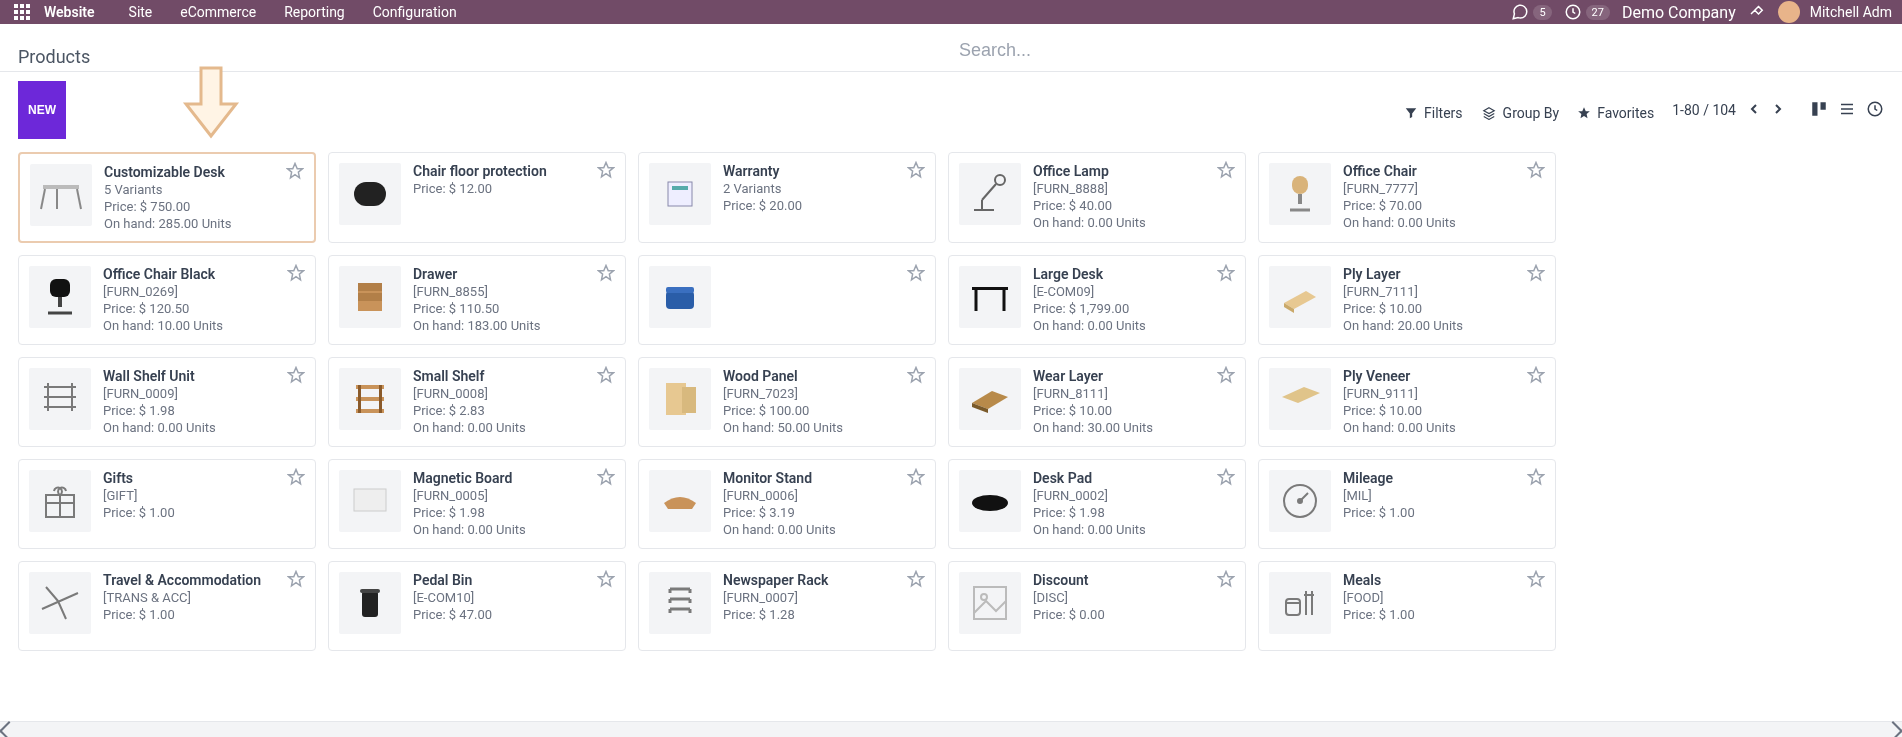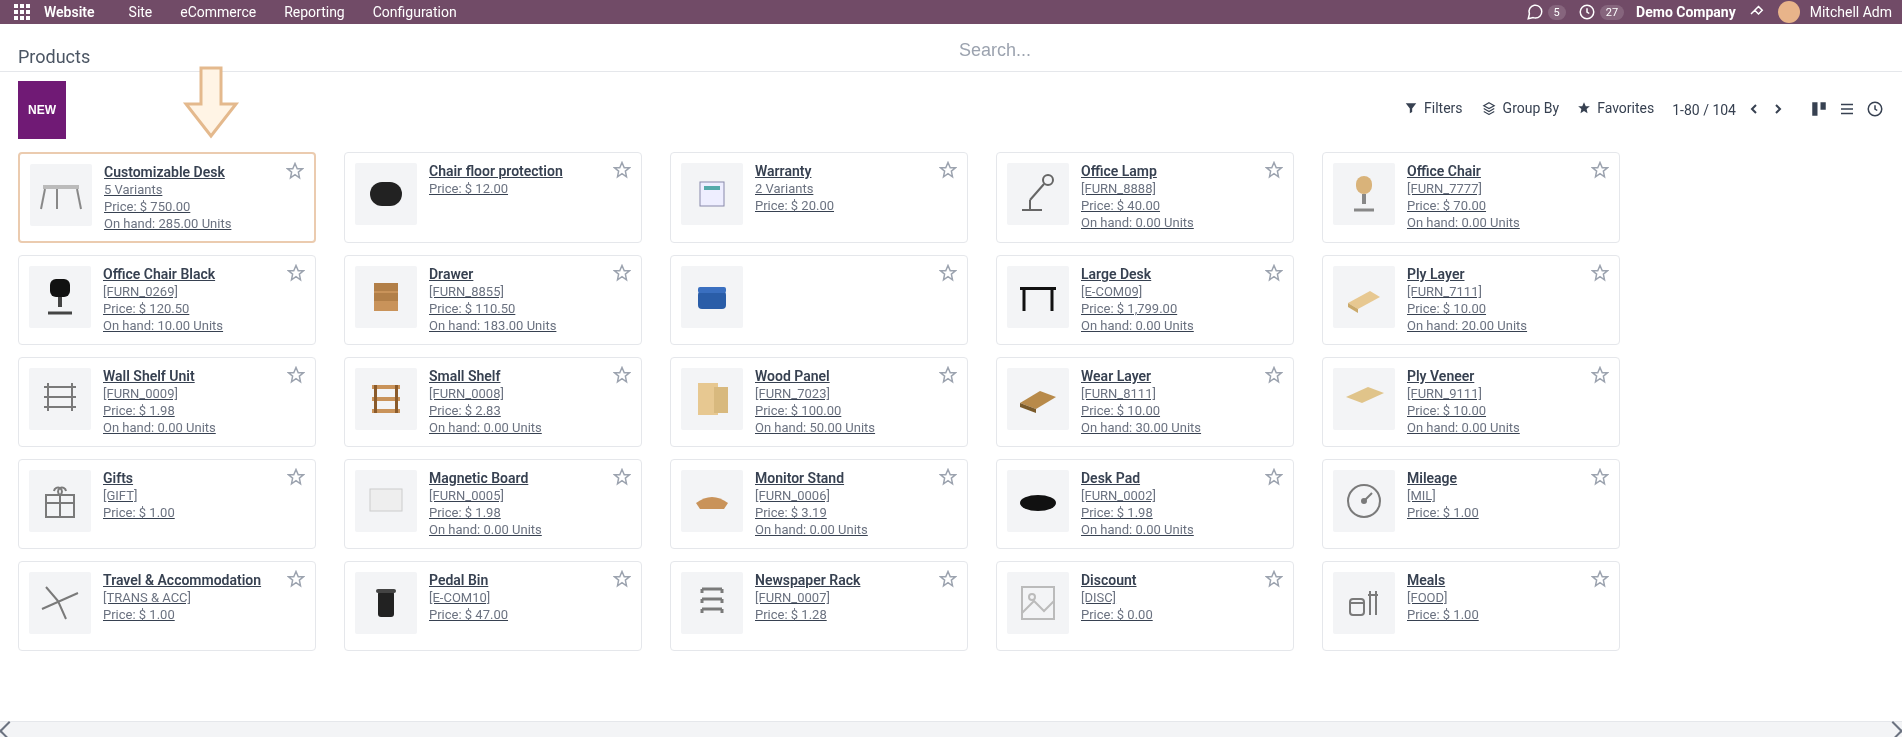--- a/index.html
+++ b/index.html
@@ -42,21 +42,21 @@
   .nav-link { padding: 8px 14px; cursor: pointer; color:#fff; font-size:14px; }
   .topnav-right { margin-left:auto; display:flex; align-items:center; gap:12px; }
   .badge-group { display:flex; align-items:center; gap:4px; color:#fff; cursor:pointer; }
   .badge {
     background: rgba(255,255,255,0.15);
     border-radius: 10px;
     padding: 1px 6px;
     font-size: 11px;
     color:#fff;
   }
-  .company { cursor:pointer; font-size:14px;font-weight:bold; }
+  .company { cursor:pointer; font-size:16px; }
   .avatar {
     width:22px; height:22px; border-radius:50%;
     background:#E8B48A; display:inline-block; margin-right:6px;
     vertical-align:middle;
   }
   .tools-ic { width:18px; height:18px; display:inline-block; }
 
   
   .header-row {
     padding: 8px 18px 4px;
@@ -72,51 +72,50 @@
   }
   .search-input::placeholder { color:#9CA3AF; }
 
   
   .toolbar {
     padding: 6px 18px 10px;
     display:flex;
     align-items:center;
   }
   .new-btn {
-    background:#701a75; color:#fff; border:none;
+    background:#6d28d9; color:#fff; border:none;
     padding:22px 10px; font-size:12px; font-weight:600;
     cursor:pointer;
   }
   .arrow-annotation {
     margin-left: 110px;
     margin-top: -14px;
   }
   .arrow-annotation svg { display:block; }
   .toolbar-right {
-    margin-left:auto; display:flex; align-items:flex-start; gap:18px;
+    margin-left:auto; display:flex; align-items:flex-end; gap:18px;
     color:#374151; font-size:14px;
   }
   .tb-btn { display:flex; align-items:center; gap:6px; cursor:pointer; }
   .pager { display:flex; align-items:center; gap:10px; margin-left:auto; }
   .pager-arrows { display:flex; align-items:center; gap:8px; }
   .chev { cursor:pointer; color:#374151; }
   .view-switches { display:flex; align-items:center; gap:10px; margin-left:14px; }
   .view-ic { cursor:pointer; color:#374151; }
 
   
   .grid-wrap {
     padding: 0 18px 8px;
     overflow-x:hidden;
     flex:1;
   }
   .grid {
     display:grid;
     grid-template-columns: repeat(5, 298px);
-    gap:12px 28px;
-    text-decoration:underline;
+    gap:12px 12px;
   }
   .card {
     border:1px solid #E5E7EB;
     border-radius:4px;
     padding:10px 10px;
     display:flex;
     gap:12px;
     position:relative;
     min-height:90px;
     cursor:pointer;

